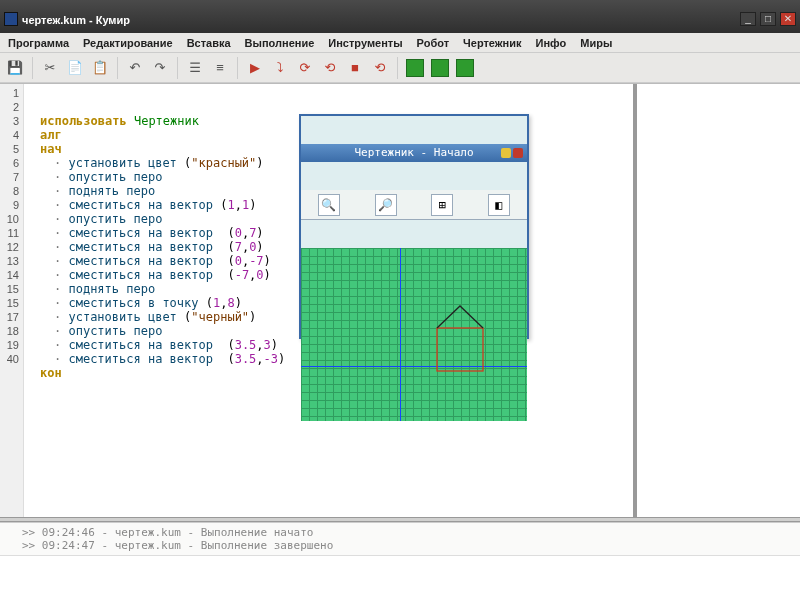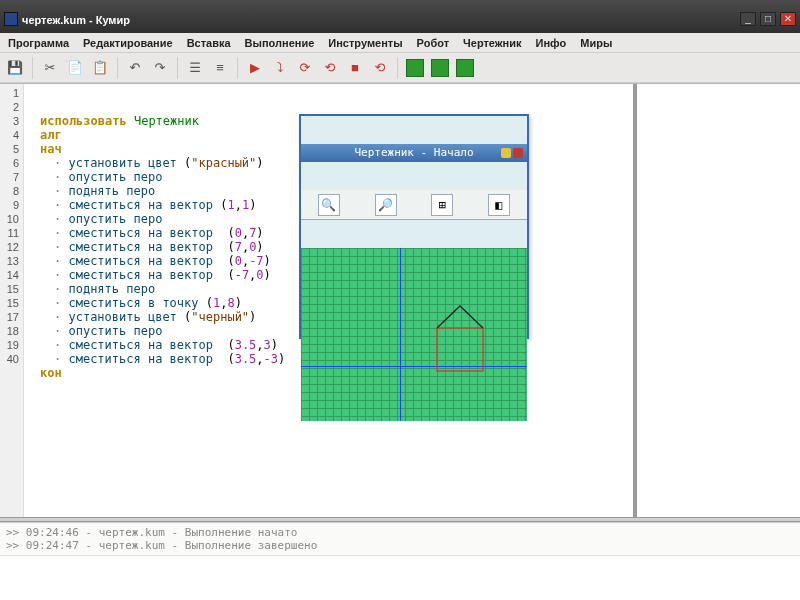--- a/index.html
+++ b/index.html
@@ -34,21 +34,21 @@
   .dot.y{background:#e6c33b;} .dot.r{background:#c0392b;}
   .drawtools{height:30px; background:#eef3f2; display:flex; align-items:center; justify-content:space-around; border-bottom:1px solid #9ab;}
   .dbtn{width:22px;height:22px;border:1px solid #9ab;background:#fff;display:flex;align-items:center;justify-content:center;font-size:12px;}
   .canvaswrap{position:relative; width:100%; height:calc(100% - 48px); background:#43c77b;}
   .gridc{position:absolute;inset:0;background-image:linear-gradient(#2f9d5e 1px,transparent 1px),linear-gradient(90deg,#2f9d5e 1px,transparent 1px);background-size:8px 8px;}
   .axis-x{position:absolute;left:0;right:0;top:68%;height:1px;background:#1544ff;}
   .axis-y{position:absolute;top:0;bottom:0;left:44%;width:1px;background:#1544ff;}
   svg.house{position:absolute;left:0;top:0;pointer-events:none;}
   .splitter{height:5px;background:#d0d0cf;border-top:1px solid #999;border-bottom:1px solid #999;cursor:row-resize;}
   .console{height:78px;background:#fafaf9;border-top:1px solid #ccc;display:flex;flex-direction:column;}
-  .consolelog{padding:3px 6px;font-family:"DejaVu Sans Mono",monospace;font-size:11px;color:#888;line-height:13px;}
+  .consolelog{padding:3px 22px;font-family:"DejaVu Sans Mono",monospace;font-size:11px;color:#888;line-height:13px;}
   .consoleinput{flex:1;background:#fff;border-top:1px solid #ddd;}
 </style>
 </head>
 <body>
 
 <div class="titlebar">
   <div class="appicon"></div>
   <div class="title">чертеж.kum - Кумир</div>
   <div class="winbtn">_</div>
   <div class="winbtn">□</div>

